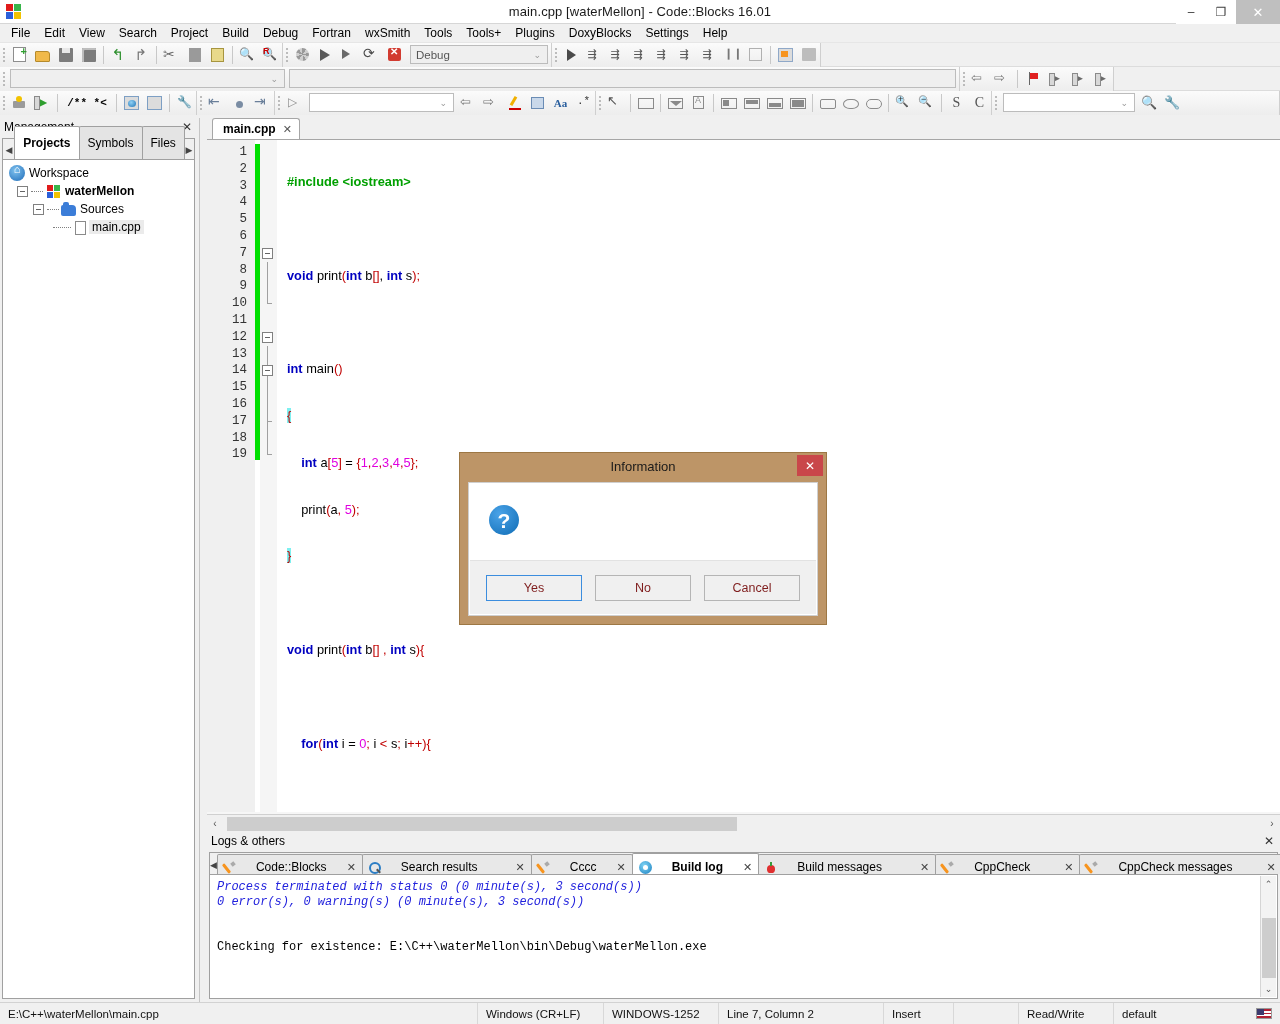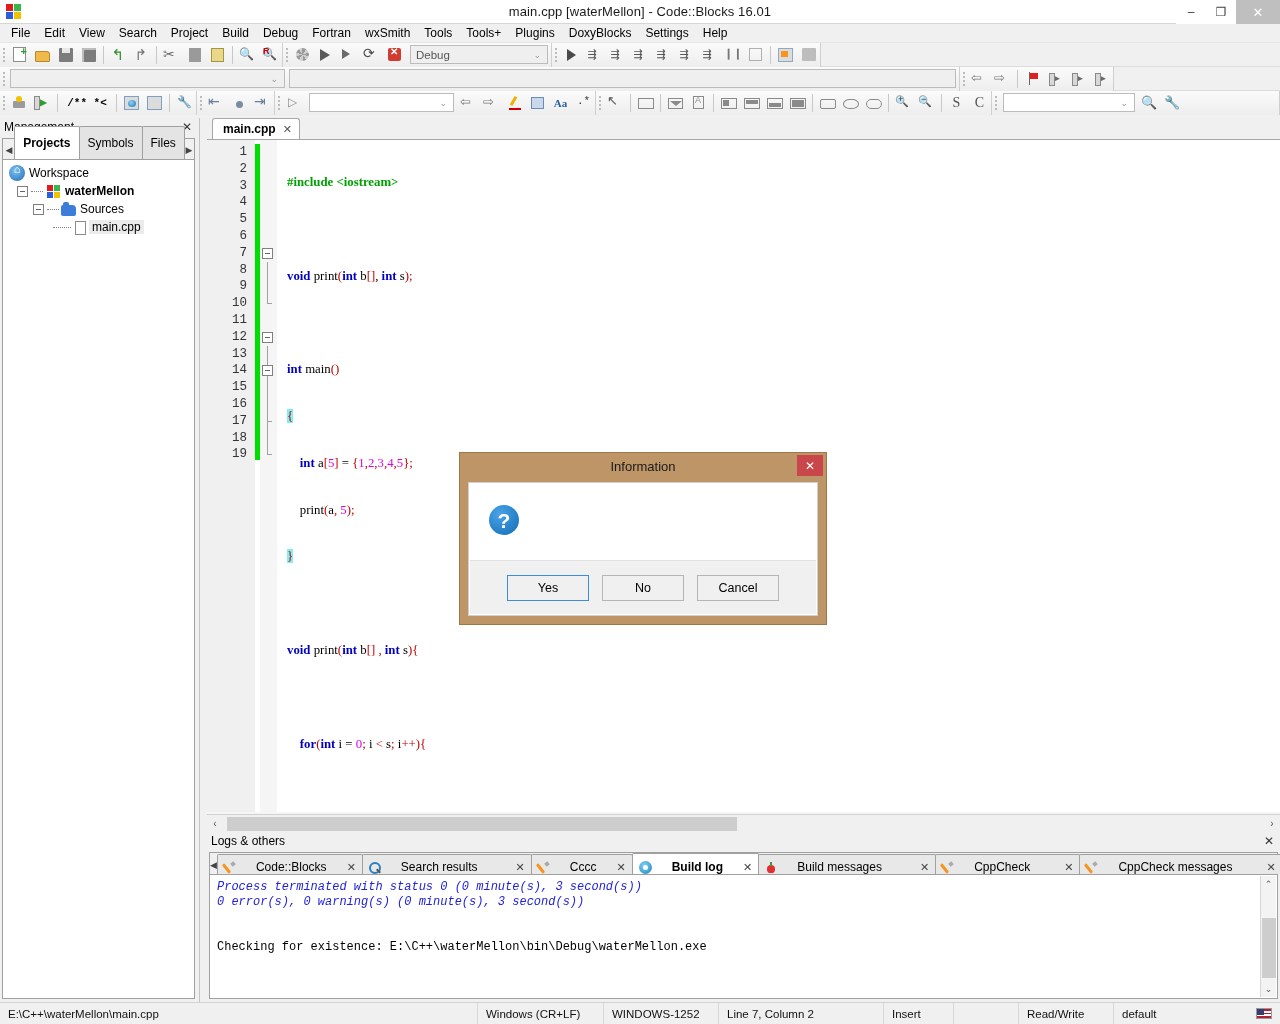--- a/index.html
+++ b/index.html
@@ -142,21 +142,21 @@
   .foldcol { width: 17px; background: #f5f5f5; flex: none; position: relative; padding-top: 4px; }
   .foldcol .row { height: 16.8px; position: relative; }
   .foldbox { position: absolute; left: 2px; top: 3px; width: 11px; height: 11px;
     border: 1px solid #808080; background: #fff; font-size: 9px; line-height: 9px;
     text-align: center; color: #000; }
   .vline { position: absolute; left: 7px; top: 0; width: 1px; height: 16.8px; background: #a0a0a0; }
   .vtick { position: absolute; left: 7px; top: 8px; width: 5px; height: 1px; background: #a0a0a0; }
   .vend { position: absolute; left: 7px; top: 0; width: 1px; height: 9px; background: #a0a0a0; }
   .vend:after { content:""; position: absolute; left: 0; top: 8px; width: 5px; height: 1px; background:#a0a0a0; }
   .code { flex: 1; padding: 4px 0 0 10px;
-    font-family: Liberation Serif, serif; font-size: 12.8px; white-space: pre; }
+    font-family: Liberation Sans, sans-serif; font-size: 12.8px; white-space: pre; }
   .code div { height: 16.8px; line-height: 16.8px; }
   .k { color: #0000c0; font-weight: bold; }   
   .t { color: #0000c0; font-weight: bold; }   
   .pp { color: #00a000; font-weight: bold; }  
   .str { color: #00a000; font-weight: bold; } 
   .num { color: #e000e0; }                    
   .op { color: #c00000; }                     
   .fn { color: #000000; }                     
   .brace-hi { background: #7ef0f0; }
   .hscroll {
@@ -241,22 +241,22 @@
     background: #fff; border: 1px solid #cfcfcf; }
   .dlg-msg { display: flex; align-items: flex-start; padding: 22px 18px 0 20px; gap: 16px; }
   .q-icon { width: 30px; height: 30px; border-radius: 50%; flex: none;
     background: radial-gradient(circle at 35% 30%, #4aa3e8, #0f6cb5);
     color: #fff; font-size: 21px; font-weight: bold; display: flex;
     align-items: center; justify-content: center; line-height: 1; }
   .dlg-lines { font-size: 12.5px; color: #111; line-height: 17px; }
   .dlg-footer { position: absolute; left: 1px; right: 1px; bottom: 1px; height: 54px;
     background: #f0f0f0; border-top: 1px solid #e2e2e2;
     display: flex; align-items: center; justify-content: center; gap: 13px; }
-  .dlg-btn { width: 82px; height: 26px; display: flex; align-items: center; justify-content: center;
-    background: #f0f0f0; border: 1px solid #b5b5b5; font-size: 12.5px; color: #000000; }
+  .dlg-btn { width: 96px; height: 26px; display: flex; align-items: center; justify-content: center;
+    background: #f0f0f0; border: 1px solid #b5b5b5; font-size: 12.5px; color: #7f1d1d; }
   .dlg-btn.default { border: 1px solid #3c8dde; }
 
   
   .gi { width: 17px; height: 16px; position: relative; display: block; }
   .gi-doc { background: #fff; border: 1px solid #8d8d8d; width: 13px; height: 15px; }
   .gi-doc:after { content:"+"; position:absolute; right:-2px; top:-3px; color:#2e9e2e; font-size: 11px; font-weight: bold; }
   .gi-open { width: 15px; height: 11px; background: #f0b94a; border:1px solid #b58a2c; margin-top:3px; border-radius: 1px 3px 1px 1px;}
   .gi-save { width: 14px; height: 14px; background: #7c7c7c; border-radius: 1px; }
   .gi-save:after { content:""; position:absolute; left:3px; top:0; width:8px; height:5px; background:#e8e8e8; }
   .gi-saveall { width: 14px; height: 14px; background: #7c7c7c; border-radius: 1px; box-shadow: 2px 2px 0 0 #bdbdbd inset; }

